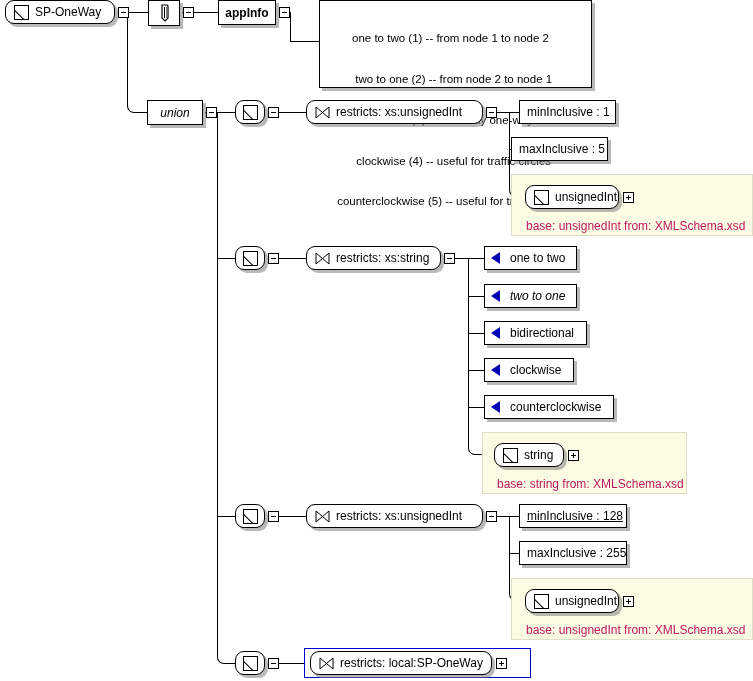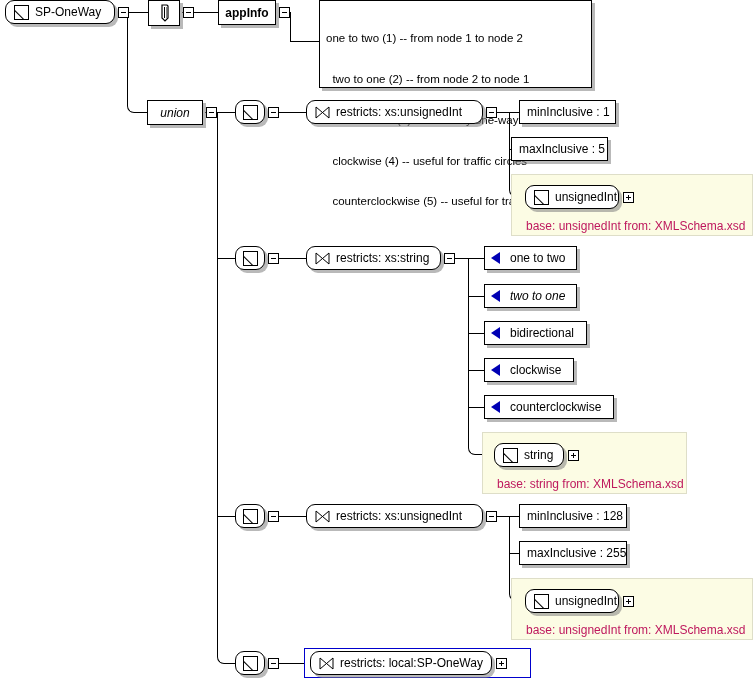--- a/index.html
+++ b/index.html
@@ -56,21 +56,21 @@
     content: "";
     position: absolute;
     left: 4px;
     top: 2px;
     width: 1px;
     height: 5px;
     background: #000;
   }
 
   
-  .shadowed { box-shadow: 3px 3px 0 rgba(128,128,128,0.55); }
+  .shadowed { box-shadow: 3px 3px 0 rgba(128,128,128,0.55); text-align: center; }
 
   
   .rnode {
     position: absolute;
     box-sizing: border-box;
     background: #ffffff;
     border: 1px solid #000000;
     border-radius: 9px;
     display: flex;
     align-items: center;
@@ -362,21 +362,21 @@
   <div class="rnode shadowed" style="left:306px; top:504px; width:177px;">
     <span class="ico-bowtie">
       <svg width="15" height="13" viewBox="0 0 15 13">
         <path d="M1 1 L14 12 M14 1 L1 12 M1 1 L1 12 M14 1 L14 12" stroke="#000000" stroke-width="1" fill="none"></path>
       </svg>
     </span>
     <span class="lbl">restricts: xs:unsignedInt</span>
   </div>
   <div class="toggle" style="left:486px; top:511px;"></div>
 
-  <div class="rect shadowed" style="left:519px; top:504px; width:108px;">
+  <div class="rect shadowed" style="left:519px; top:504px; width:108px;text-decoration:underline;">
     <span class="lbl">minInclusive : 128</span>
   </div>
   <div class="rect shadowed" style="left:519px; top:541px; width:108px;">
     <span class="lbl">maxInclusive : 255</span>
   </div>
 
   <div class="basepanel" style="left:511px; top:578px; width:242px; height:62px;">
     <div class="rnode shadowed" style="left:13px; top:10px; width:94px;">
       <span class="ico-simple"></span>
       <span class="lbl">unsignedInt</span>

